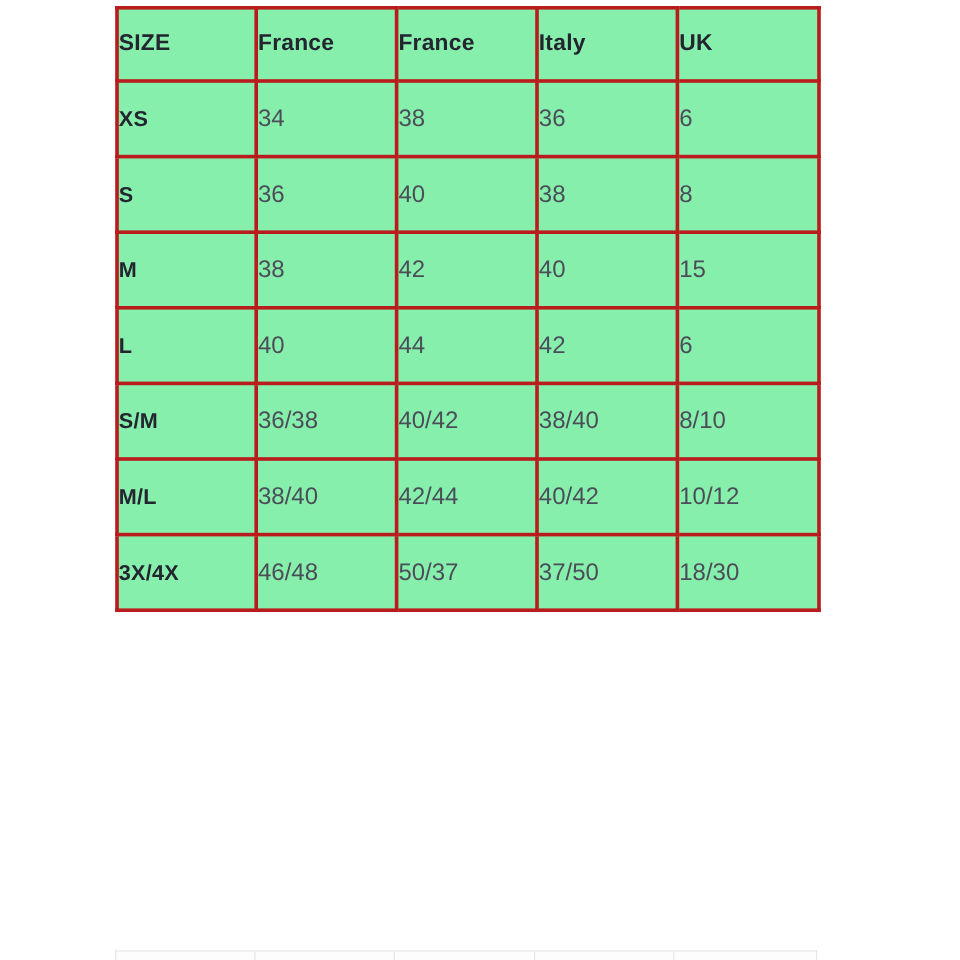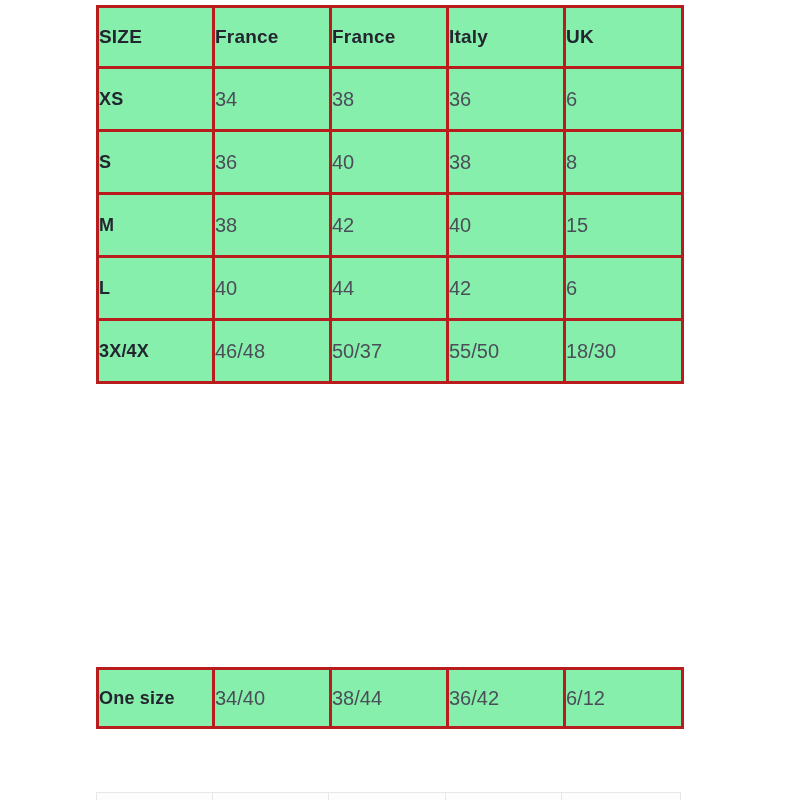--- a/index.html
+++ b/index.html
@@ -124,45 +124,52 @@
         <td class="value-cell">15</td>
       </tr>
       <tr>
         <th class="size-cell">L</th>
         <td class="value-cell">40</td>
         <td class="value-cell">44</td>
         <td class="value-cell">42</td>
         <td class="value-cell">6</td>
       </tr>
       <tr>
+        <th class="size-cell">S/M</th>
+        <td class="value-cell">36/38</td>
+        <td class="value-cell">40/42</td>
+        <td class="value-cell">38/40</td>
+        <td class="value-cell">8/10</td>
+      </tr>
+      <tr>
+        <th class="size-cell">M/L</th>
+        <td class="value-cell">38/40</td>
+        <td class="value-cell">42/44</td>
+        <td class="value-cell">40/42</td>
+        <td class="value-cell">10/12</td>
+      </tr>
+      <tr>
         <th class="size-cell">3X/4X</th>
         <td class="value-cell">46/48</td>
         <td class="value-cell">50/37</td>
-        <td class="value-cell">55/50</td>
+        <td class="value-cell">37/50</td>
         <td class="value-cell">18/30</td>
       </tr>
     </tbody>
   </table>
 
   <table class="size-table" id="table-special">
     <colgroup>
       <col class="w0">
         <col class="w1">
         <col class="w2">
         <col class="w3">
         <col class="w4">
     </colgroup>
     <tbody>
-      <tr>
-        <th class="size-cell">One size</th>
-        <td class="value-cell">34/40</td>
-        <td class="value-cell">38/44</td>
-        <td class="value-cell">36/42</td>
-        <td class="value-cell">6/12</td>
-      </tr>
     </tbody>
   </table>
 
   <div class="cropped-edge">
     <div class="stub w0"></div>
     <div class="stub w1"></div>
     <div class="stub w2"></div>
     <div class="stub w3"></div>
     <div class="stub w4"></div>
   </div>

